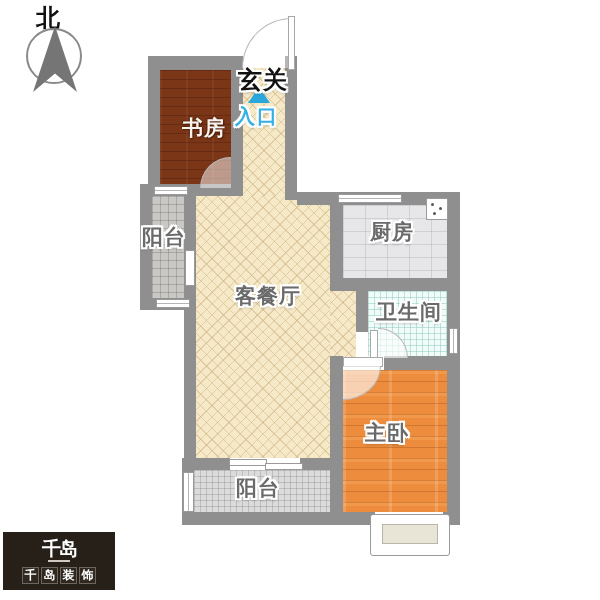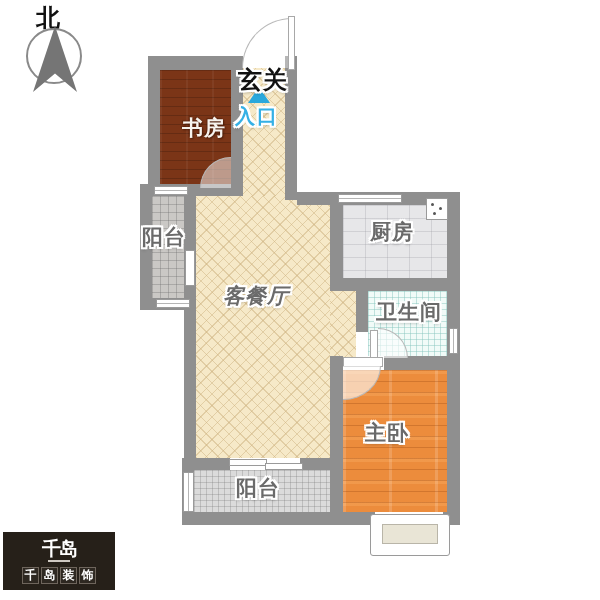--- a/index.html
+++ b/index.html
@@ -159,21 +159,21 @@
       <i style="left:12px;top:8px;"></i>
       <i style="left:6px;top:13px;"></i>
   </div>
 
   <div class="entry-triangle" style="left:248px;top:87px;"></div>
 
   <div class="room-label label-study" style="left:204px;top:128px;">书房</div>
   <div class="room-label label-hall" style="left:263px;top:80px;">玄关</div>
   <div class="room-label label-entry" style="left:257px;top:116px;">入口</div>
   <div class="room-label" style="left:164px;top:237px;">阳台</div>
-  <div class="room-label" style="left:256px;top:296px;font-style:italic;">客餐厅</div>
+  <div class="room-label" style="left:268px;top:296px;">客餐厅</div>
   <div class="room-label" style="left:392px;top:232px;">厨房</div>
   <div class="room-label" style="left:409px;top:312px;">卫生间</div>
   <div class="room-label" style="left:387px;top:433px;">主卧</div>
   <div class="room-label" style="left:258px;top:488px;">阳台</div>
 
   <div class="logo" style="left:3px;top:532px;width:112px;height:58px;">
     <div class="logo-mark">千岛</div>
     <div class="logo-underline"></div>
     <div class="logo-name">
       <span>千</span>

